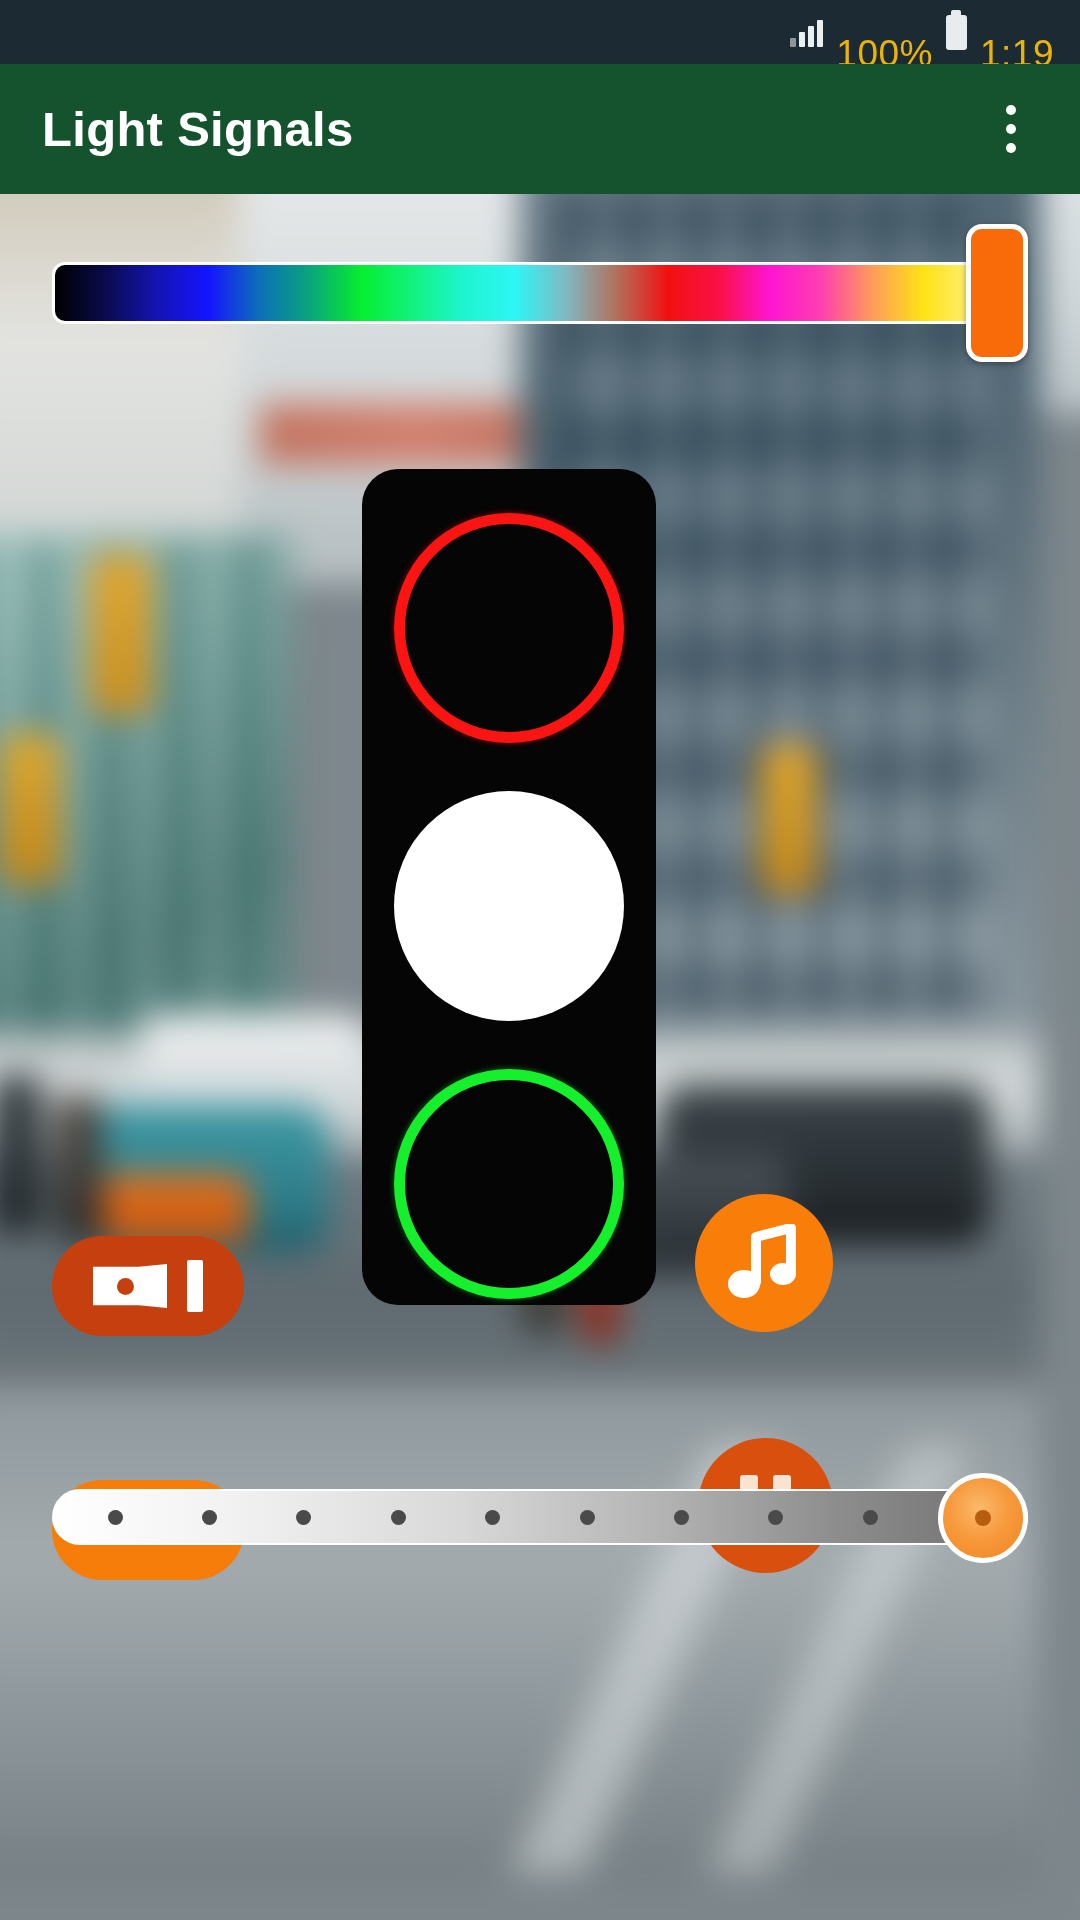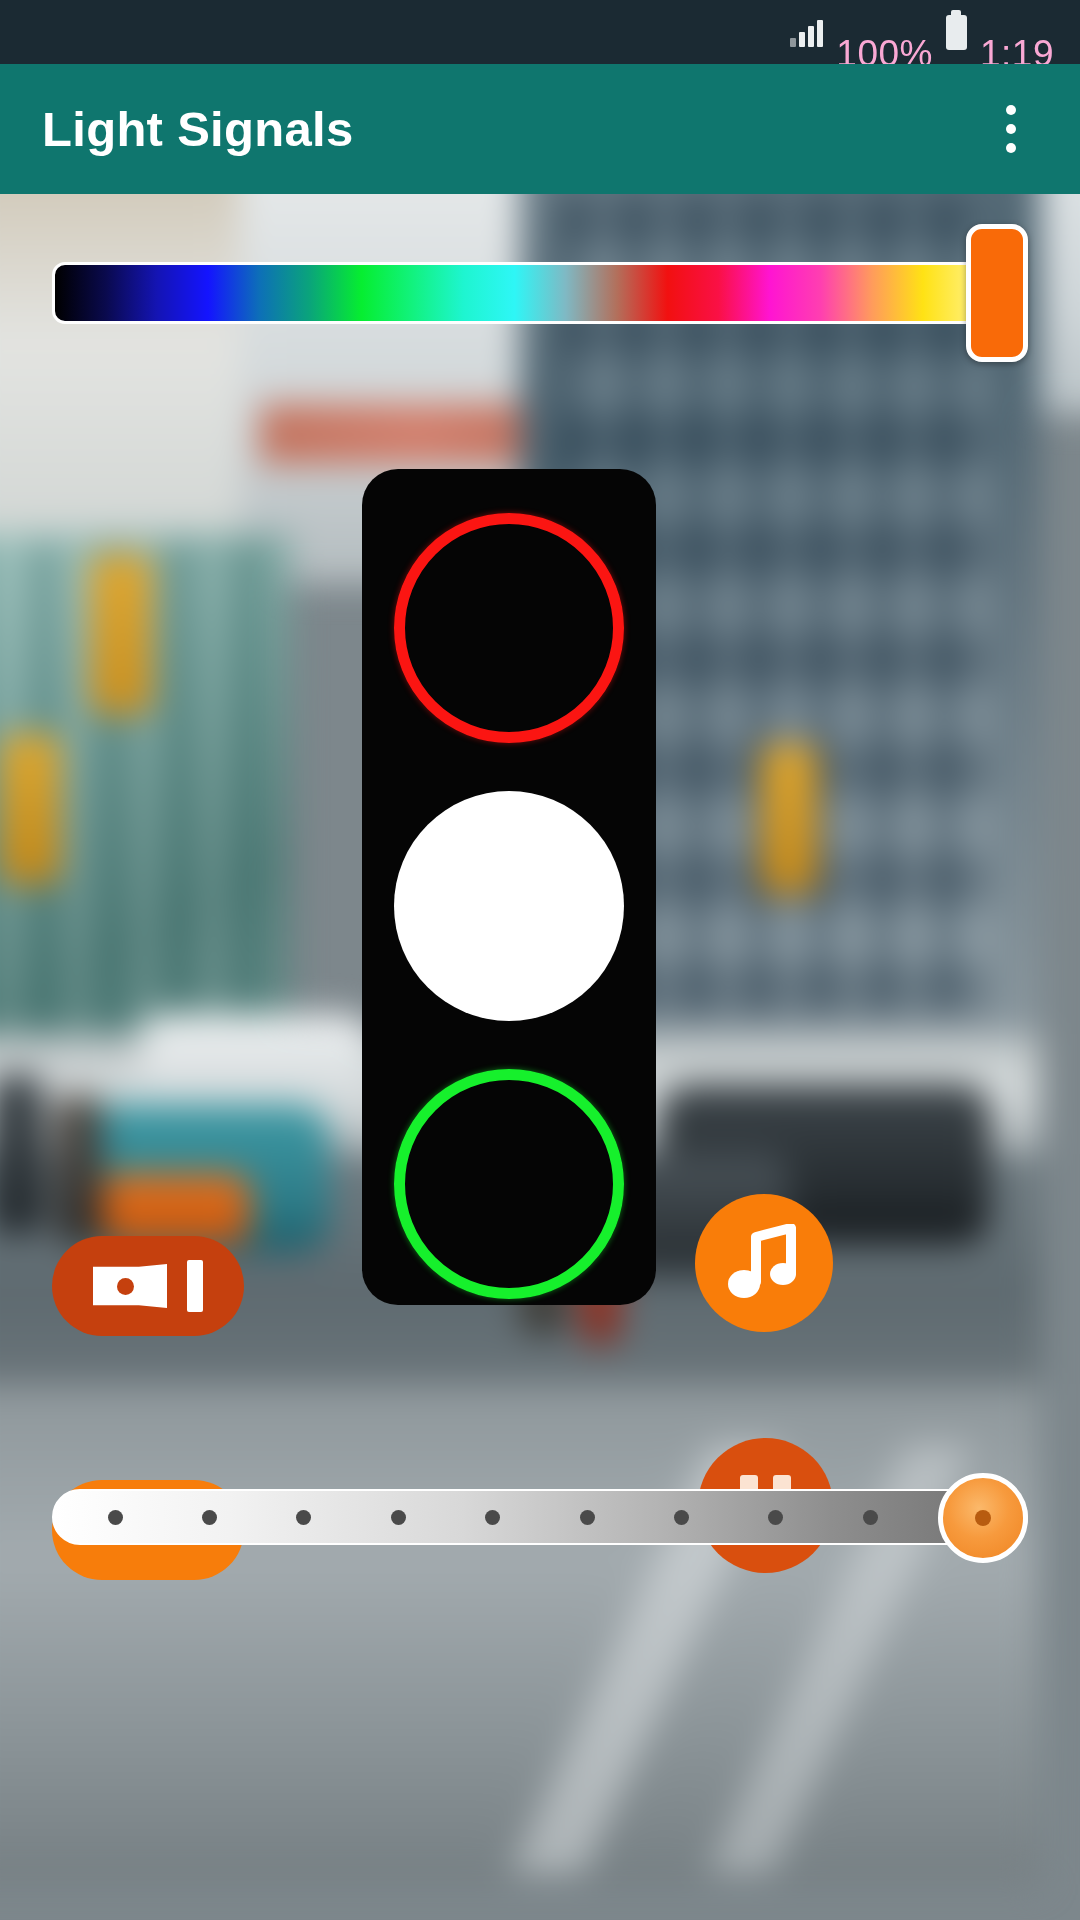--- a/index.html
+++ b/index.html
@@ -15,30 +15,30 @@
     position:absolute; left:0; top:0; width:1080px; height:64px;
     background:#1b2a33; display:flex; align-items:center;
     justify-content:flex-end; padding-right:26px; gap:13px;
   }
   .sb-signal{ display:flex; align-items:flex-end; gap:3px; height:30px; }
   .sb-signal i{ display:block; width:6px; background:#eceff0; border-radius:1px; }
   .sb-signal i:nth-child(1){ height:9px; opacity:.55 }
   .sb-signal i:nth-child(2){ height:15px; }
   .sb-signal i:nth-child(3){ height:21px; }
   .sb-signal i:nth-child(4){ height:27px; }
-  .sb-text{ color:#f9a8d4; font-size:37px; font-weight:400; letter-spacing:.5px; line-height:1;margin-top:43px; }
+  .sb-text{ color:#eab308; font-size:37px; font-weight:400; letter-spacing:.5px; line-height:1;margin-top:43px; }
   .sb-batt{ position:relative; width:21px; height:35px; background:#e8ecee;
             border-radius:3px; }
   .sb-batt:before{ content:""; position:absolute; left:50%; transform:translateX(-50%);
             top:-5px; width:10px; height:5px; background:#e8ecee; border-radius:2px 2px 0 0;}
 
   
   .appbar{
     position:absolute; left:0; top:64px; width:1080px; height:130px;
-    background:#0f766e; display:flex; align-items:center; padding:0 42px;
+    background:#14532d; display:flex; align-items:center; padding:0 42px;
   }
   .appbar-title{ color:#fff; font-size:49px; font-weight:700; letter-spacing:.3px; flex:1; }
   .overflow{ width:54px; height:72px; display:flex; flex-direction:column;
              align-items:center; justify-content:center; gap:9px; cursor:pointer; }
   .overflow span{ width:10px; height:10px; border-radius:50%; background:#fff; display:block; }
 
   
   .photo{
     position:absolute; left:0; top:194px; width:1080px; height:1726px;
     overflow:hidden; background:#7d878c;

